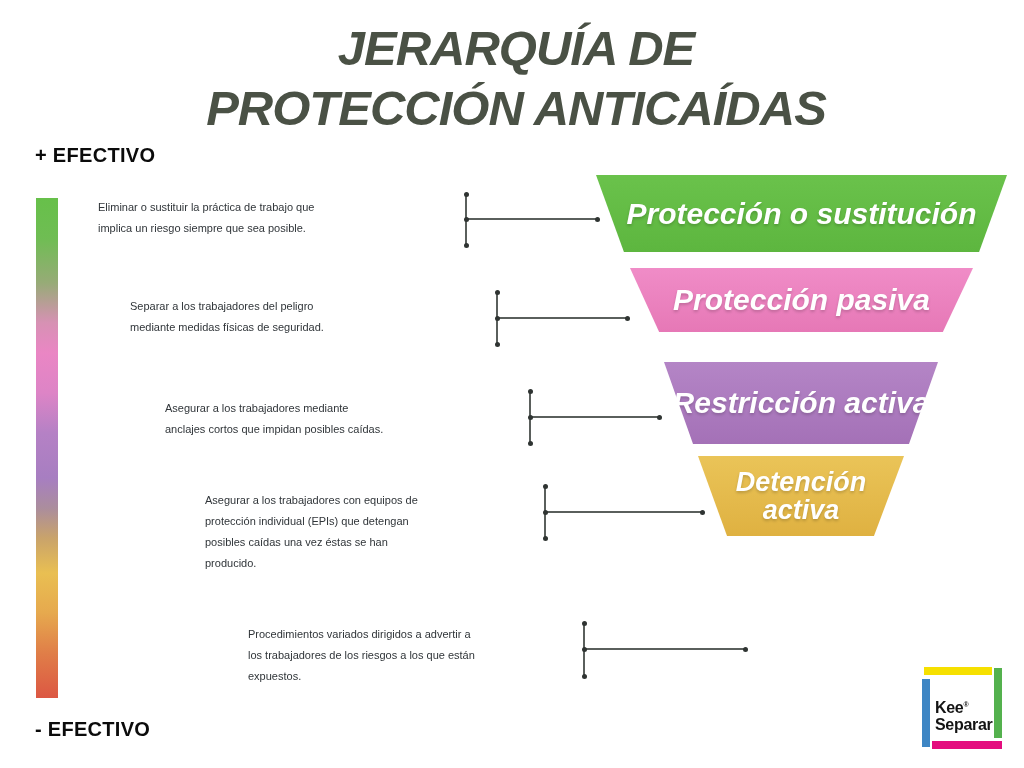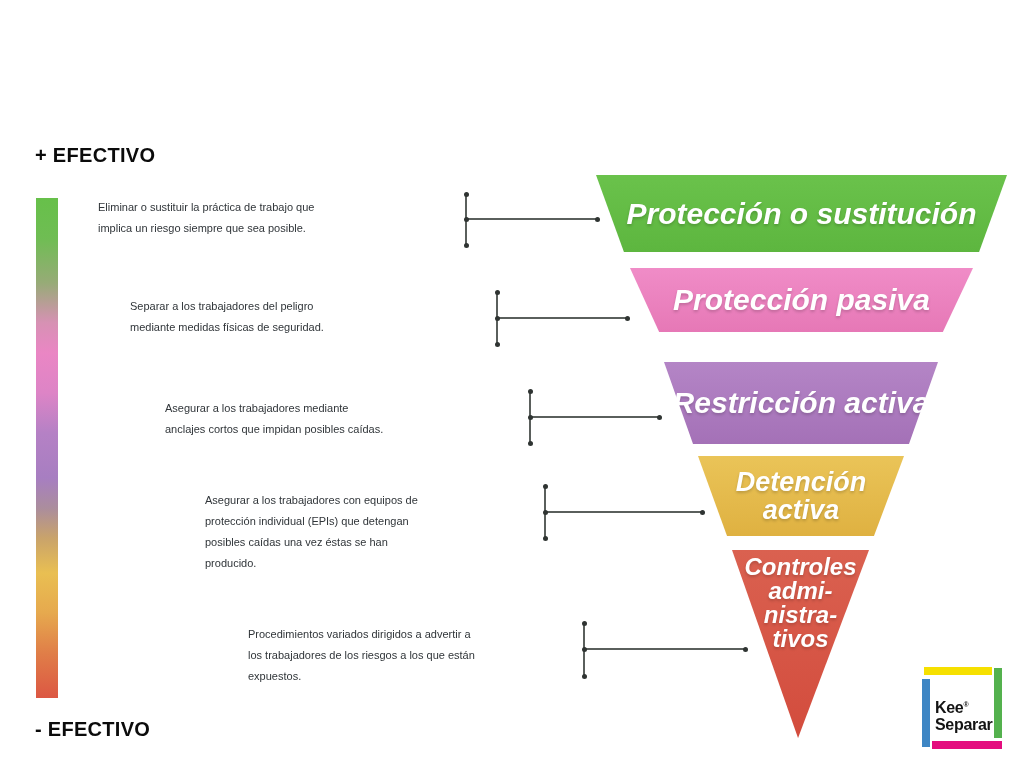--- a/index.html
+++ b/index.html
@@ -77,20 +77,22 @@
     position:absolute;left:17px;top:33px;color:#141414;font-weight:bold;
     font-size:16px;line-height:17px;letter-spacing:-0.3px;
   }
   .logo sup{font-size:7px;}
 </style>
 </head>
 <body>
 
 <div class="canvas">
 
+  <div class="title">JERARQUÍA DE
+PROTECCIÓN ANTICAÍDAS</div>
 
   <div class="eff-label eff-top">+ EFECTIVO</div>
   <div class="gradient-bar"></div>
   <div class="eff-label eff-bottom">- EFECTIVO</div>
 
   <div class="desc desc-1">Eliminar o sustituir la práctica de trabajo que
 implica un riesgo siempre que sea posible.</div>
   <div class="desc desc-2">Separar a los trabajadores del peligro
 mediante medidas físicas de seguridad.</div>
   <div class="desc desc-3">Asegurar a los trabajadores mediante
@@ -142,26 +144,20 @@
   <div class="slice slice-2" style="background: linear-gradient(rgb(240, 140, 199) 0%, rgb(230, 120, 182) 100%);">
     <div class="slice-label">Protección pasiva</div>
   </div>
   <div class="slice slice-3" style="background: linear-gradient(rgb(180, 133, 198) 0%, rgb(164, 113, 183) 100%);">
     <div class="slice-label">Restricción activa</div>
   </div>
   <div class="slice slice-4" style="background: linear-gradient(rgb(234, 196, 88) 0%, rgb(223, 177, 65) 100%);">
     <div class="slice-label">Detención
 activa</div>
   </div>
-  <div class="slice slice-5" style="background: linear-gradient(rgb(218, 97, 80) 0%, rgb(211, 76, 61) 100%);">
-    <div class="slice-label">Controles
-admi-
-nistra-
-tivos</div>
-  </div>
 
   <div class="logo">
     <div class="bar bar-top" style="background: rgb(246, 224, 0);"></div>
     <div class="bar bar-right" style="background: rgb(84, 177, 78);"></div>
     <div class="bar bar-left" style="background: rgb(62, 134, 196);"></div>
     <div class="bar bar-bottom" style="background: rgb(228, 13, 126);"></div>
     <div class="logo-text"><span>Kee</span><sup>®</sup><br><span>Separar</span></div>
   </div>
 
 </div>

